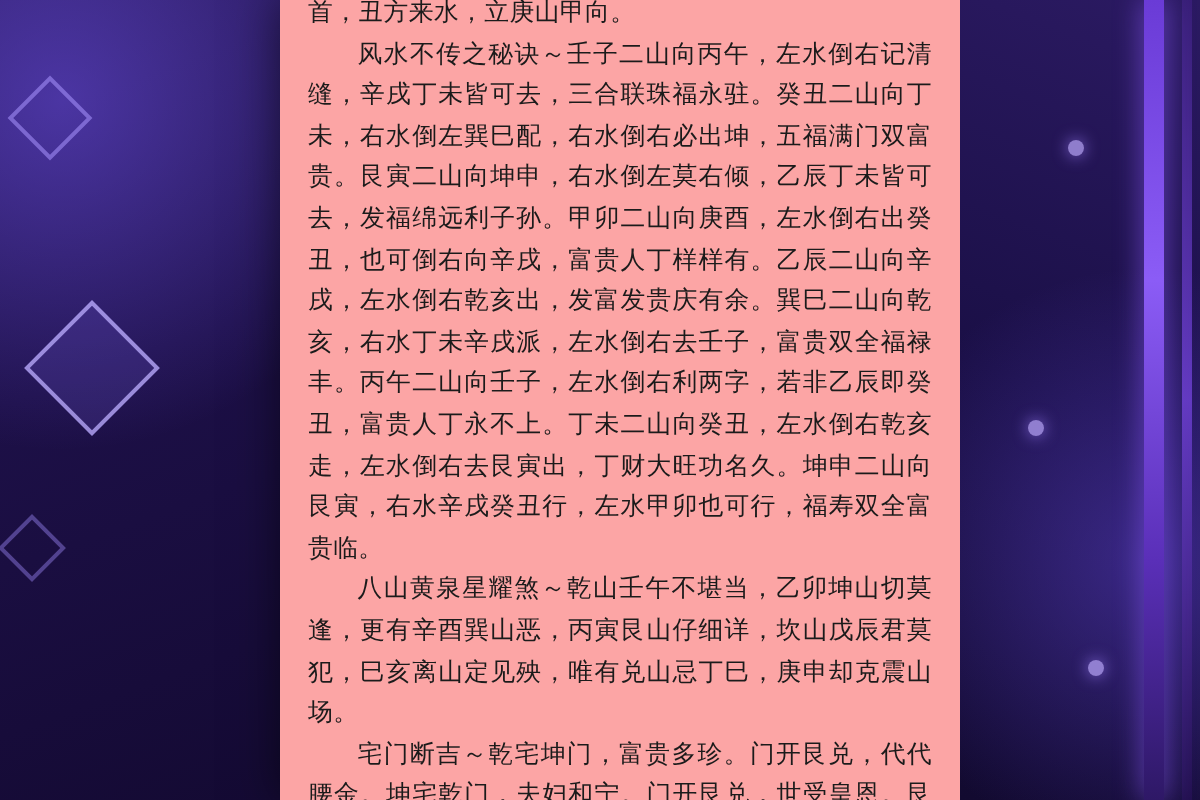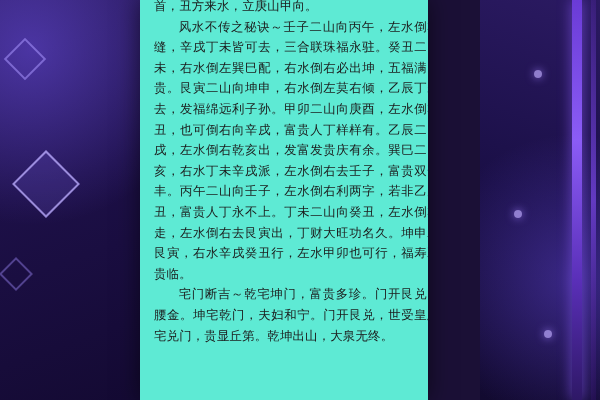--- a/index.html
+++ b/index.html
@@ -81,22 +81,22 @@
     background: rgba(190,170,255,0.7);
     box-shadow: 0 0 8px rgba(160,130,255,0.8);
   }
   .right-dot.r1 { top: 70px; }
   .right-dot.r2 { top: 210px; right: 78px; }
   .right-dot.r3 { top: 330px; right: 48px; }
   
   .sheet {
     position: absolute;
     left: 140px; top: 0;
-    width: 288px; height: 400px;
-    background: #5eead4;
+    width: 340px; height: 400px;
+    background: #fca5a5;
     box-shadow: 0 0 22px rgba(0,0,0,0.55);
     overflow: hidden;
   }
   .sheet-inner {
     padding: 0 14px 0 14px;
     box-sizing: border-box;
     width: 340px;
   }
   .article {
     font-family: "DejaVu Sans", sans-serif;
@@ -131,20 +131,21 @@
     <div class="diamond d1"></div>
     <div class="diamond d2 filled"></div>
     <div class="diamond d3"></div>
   </div>
 
   <div class="sheet">
     <div class="sheet-inner">
       <div class="article clip-top">
         <p class="cont">首，丑方来水，立庚山甲向。</p>
         <p class="indent">风水不传之秘诀～壬子二山向丙午，左水倒右记清缝，辛戌丁未皆可去，三合联珠福永驻。癸丑二山向丁未，右水倒左巽巳配，右水倒右必出坤，五福满门双富贵。艮寅二山向坤申，右水倒左莫右倾，乙辰丁未皆可去，发福绵远利子孙。甲卯二山向庚酉，左水倒右出癸丑，也可倒右向辛戌，富贵人丁样样有。乙辰二山向辛戌，左水倒右乾亥出，发富发贵庆有余。巽巳二山向乾亥，右水丁未辛戌派，左水倒右去壬子，富贵双全福禄丰。丙午二山向壬子，左水倒右利两字，若非乙辰即癸丑，富贵人丁永不上。丁未二山向癸丑，左水倒右乾亥走，左水倒右去艮寅出，丁财大旺功名久。坤申二山向艮寅，右水辛戌癸丑行，左水甲卯也可行，福寿双全富贵临。</p>
+        <p class="indent">八山黄泉星耀煞～乾山壬午不堪当，乙卯坤山切莫逢，更有辛酉巽山恶，丙寅艮山仔细详，坎山戊辰君莫犯，巳亥离山定见殃，唯有兑山忌丁巳，庚申却克震山场。</p>
         <p class="indent">宅门断吉～乾宅坤门，富贵多珍。门开艮兑，代代腰金。坤宅乾门，夫妇和宁。门开艮兑，世受皇恩。艮宅兑门，贵显丘第。乾坤出山，大泉无终。</p>
       </div>
     </div>
   </div>
 
   <div class="right-panel">
     <div class="glow2"></div>
     <div class="right-dot r1"></div>
     <div class="right-dot r2"></div>
     <div class="right-dot r3"></div>

